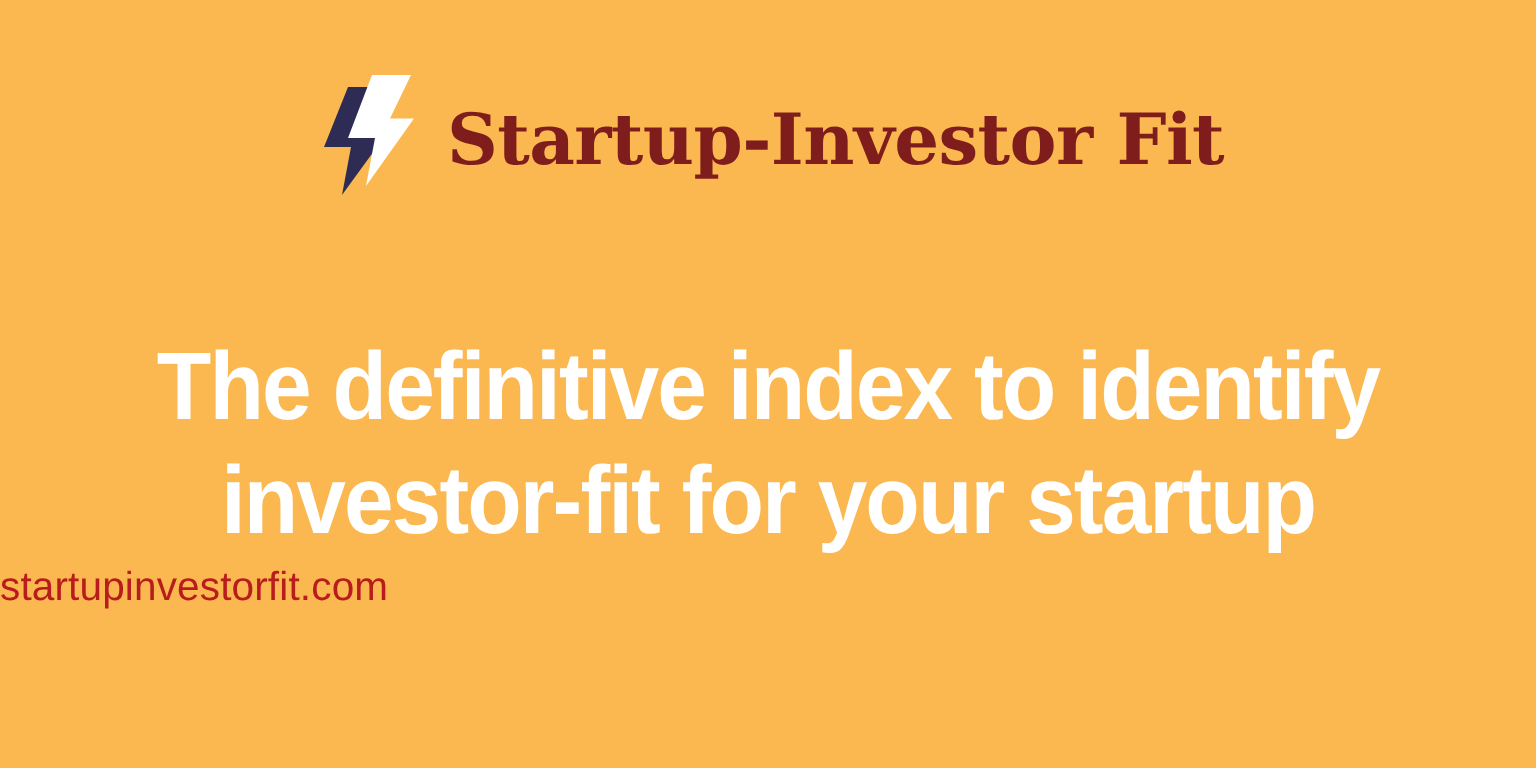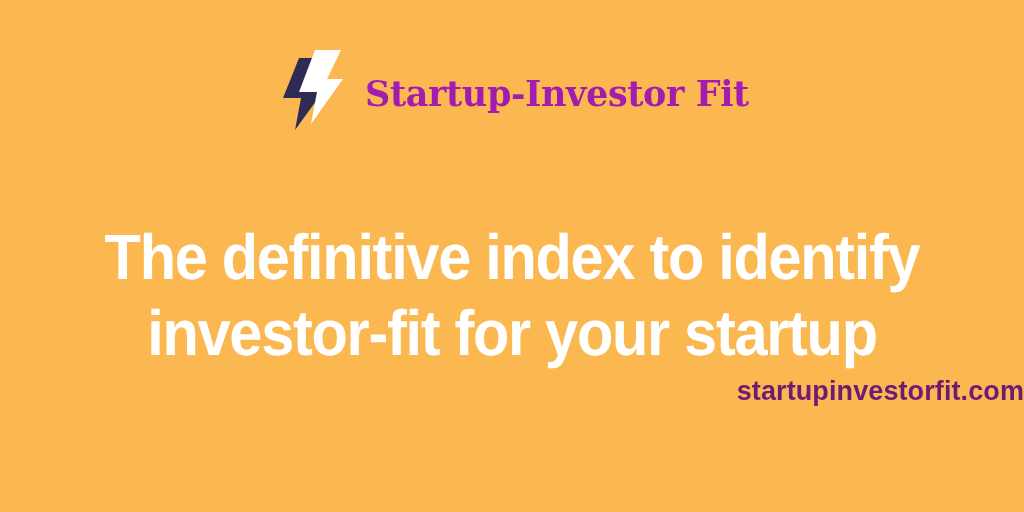--- a/index.html
+++ b/index.html
@@ -45,23 +45,23 @@
     height: 84px;
     flex: 0 0 auto;
     display: block;
     position: relative;
     top: 1px;
   }
 
   .brand-wordmark {
     font-family: "DejaVu Serif", "Liberation Serif", serif;
     font-weight: 700;
-    font-size: 35px;
+    font-size: 47px;
     line-height: 1;
-    color: #a21caf;
+    color: #7f1d1d;
     letter-spacing: -0.4px;
     white-space: nowrap;
     position: relative;
     top: 2px;
   }
 
   
   .headline {
     position: absolute;
     top: 176px;
@@ -83,24 +83,24 @@
     display: block;
     white-space: nowrap;
   }
 
   
   .site-url {
     position: absolute;
     top: 374px;
     left: 0;
     right: 0;
-    text-align: right;
-    color: #701a75;
+    text-align: left;
+    color: #b91c1c;
     font-family: "Liberation Sans", sans-serif;
-    font-weight: 700;
+    font-weight: 400;
     font-size: 27px;
     line-height: 34px;
     letter-spacing: 0.1px;
     white-space: nowrap;
   }
 </style>
 </head>
 <body>
 
 <div id="canvas">

